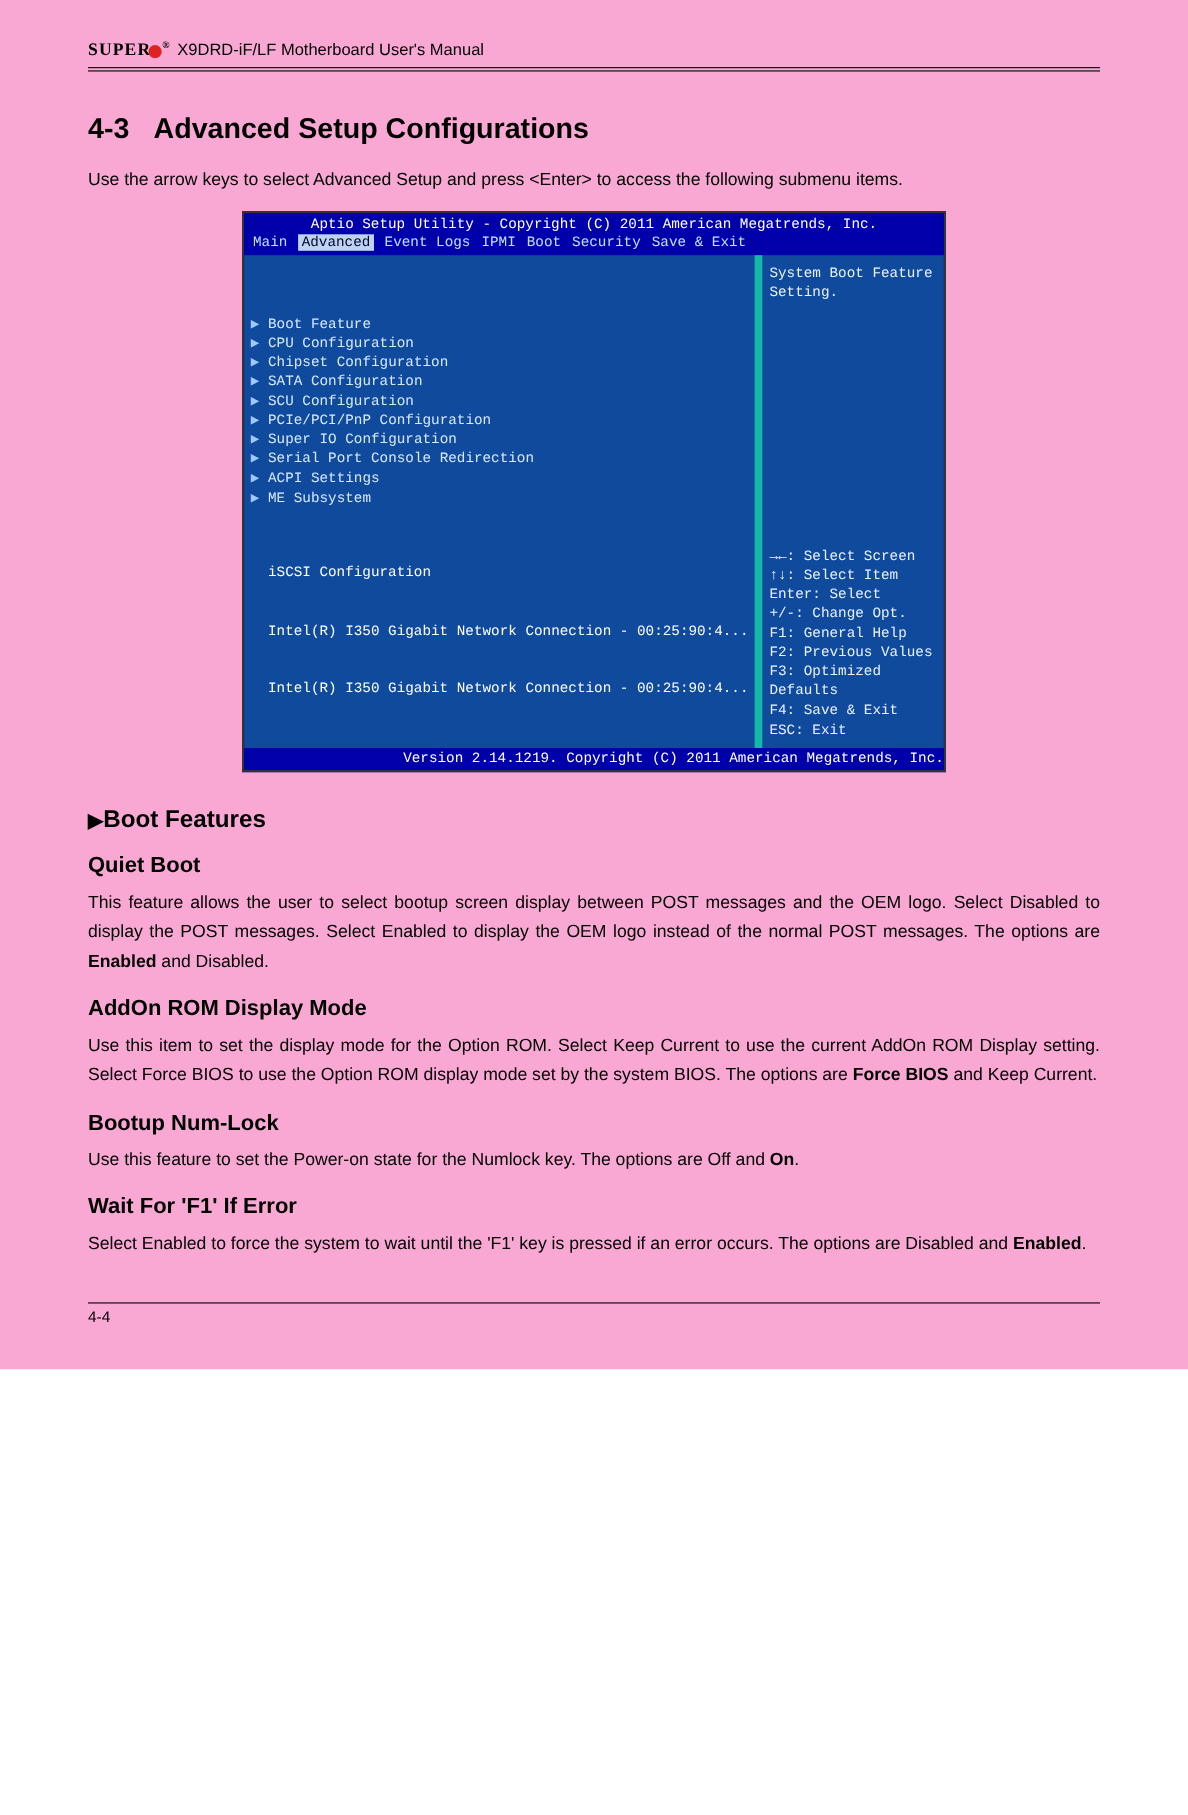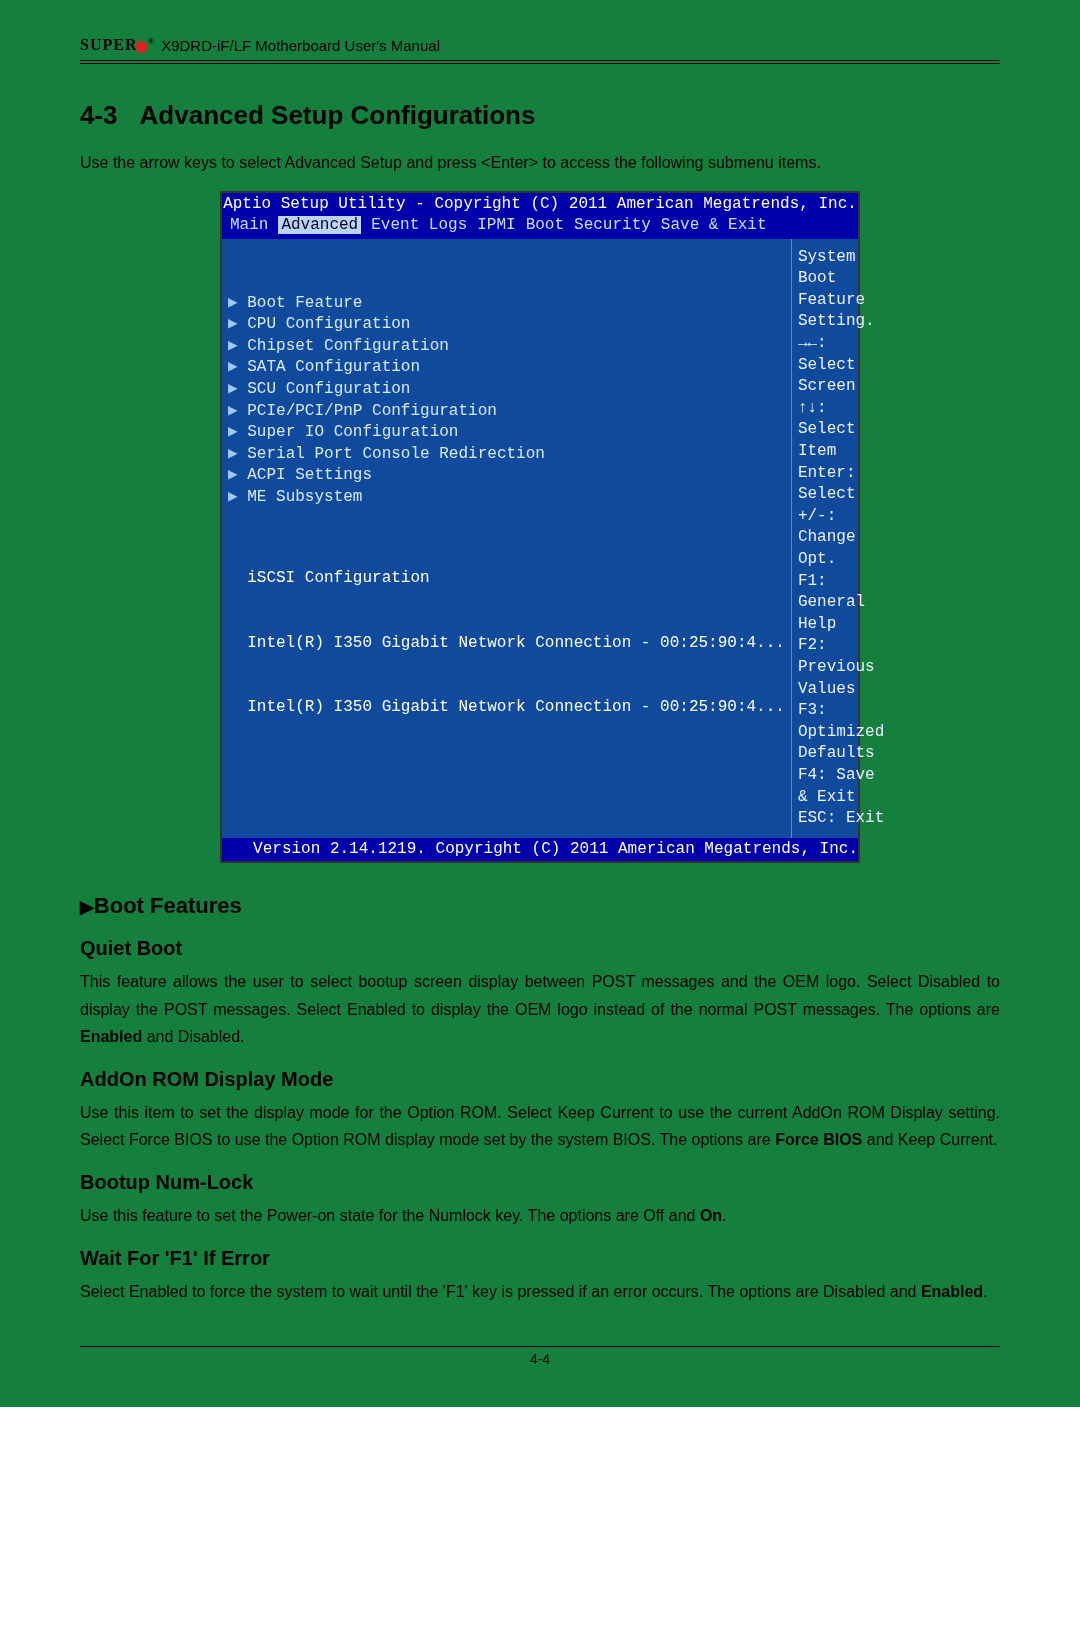--- a/index.html
+++ b/index.html
@@ -6,21 +6,21 @@
   body {
     margin: 0;
     background: #fff;
     font-family: Arial, Helvetica, sans-serif;
     color: #000;
   }
   .page {
     width: 1080px;
     margin: 0 auto;
     padding: 30px 80px 40px 80px;
-    background: #15803d;
+    background: #f9a8d4;
   }
   .top-header {
     border-bottom: 4px double #000;
     padding: 6px 0;
     font-size: 15px;
     display: flex;
     align-items: center;
   }
   .brand {
     font-family: Georgia, 'Times New Roman', serif;
@@ -50,21 +50,21 @@
     text-align: justify;
   }
 
   
   .bios {
     width: 640px;
     margin: 4px auto 24px auto;
     background: #0000aa;
     color: #cfe8ff;
     font-family: 'Courier New', monospace;
-    font-size: 16px;
+    font-size: 13px;
     line-height: 1.35;
     border: 2px solid #333;
   }
   .bios-title {
     text-align: center;
     color: #fff;
     background: #0000aa;
     padding:1px 0 0 0;
   }
   .bios-menu {
@@ -83,21 +83,21 @@
     flex:1.5;
     padding:18px 6px 10px 6px;
     color:#d8eaff;
     margin-top:36px;
   }
   .bios-left div { white-space:pre; }
   .tri { color:#9ec8ff; }
   .bios-left .sec-items { margin-top:16px; color:#fff; }
   .bios-right {
     width:215px;
-    border-left:1px solid #14b8a6;
+    border-left:7px solid #14b8a6;
     padding:8px 6px;
     color:#d8eaff;
     display:flex;
     flex-direction:column;
   }
   .bios-right .help { flex:1; color:#eaf2ff;}
   .bios-right .keys { color:#eaf2ff; white-space:pre-line;}
   .bios-footer {
     background:#0000aa;
     color:#fff;
@@ -121,21 +121,20 @@
     line-height:1.7;
     margin: 0 0 8px 0;
     text-align: justify;
   }
   .bottom-rule {
     border:none;
     border-top:1px solid #000;
     margin:40px 0 4px 0;
   }
   .pagenum {
-    text-align:center;
     font-size:14px;
   }
 </style>
 </head>
 <body>
 
 <div class="page">
 
   <div class="top-header">
     <span class="brand"><span class="s-upper">SUPER</span><span class="dot"></span><span class="reg">®</span></span>

